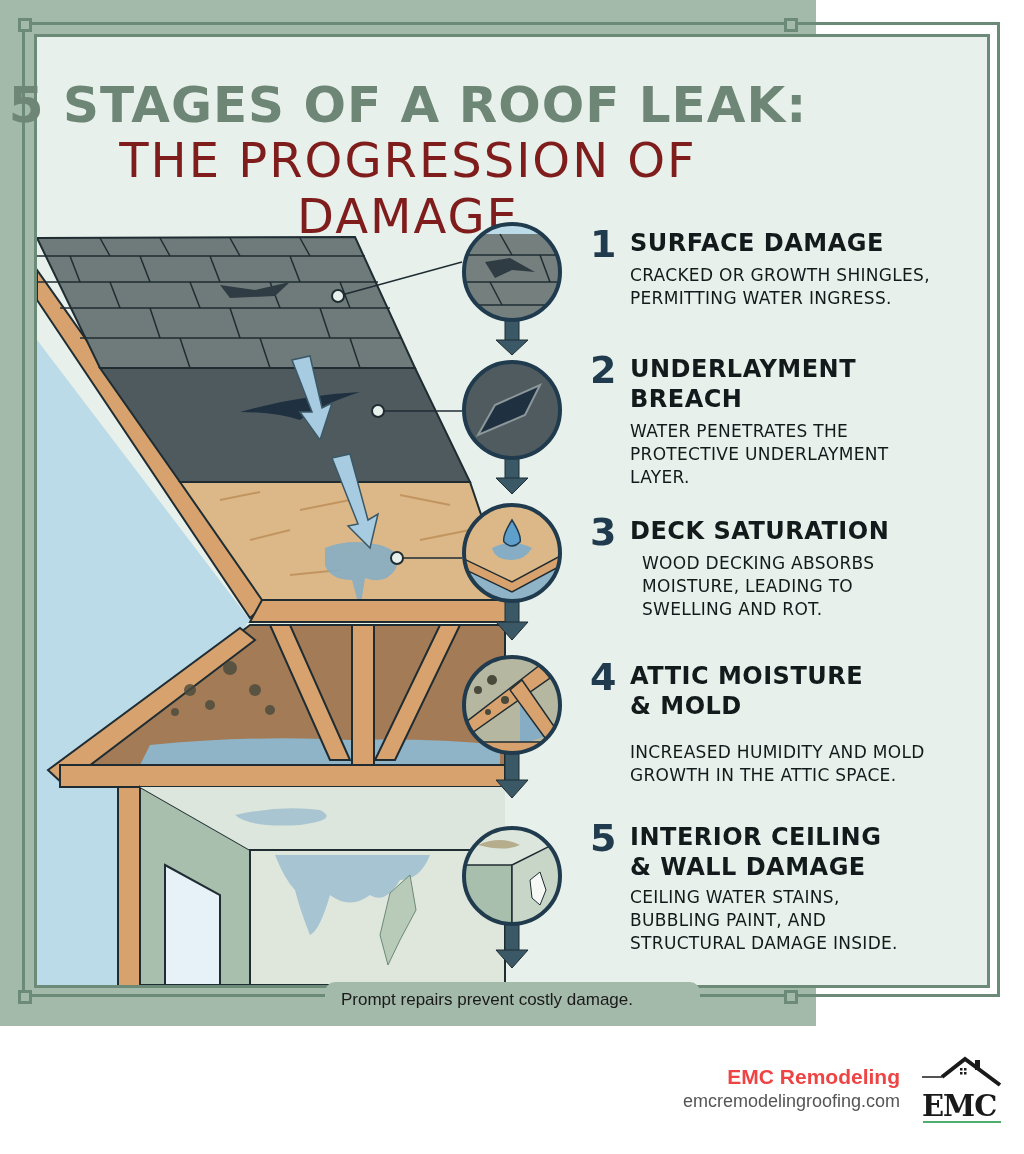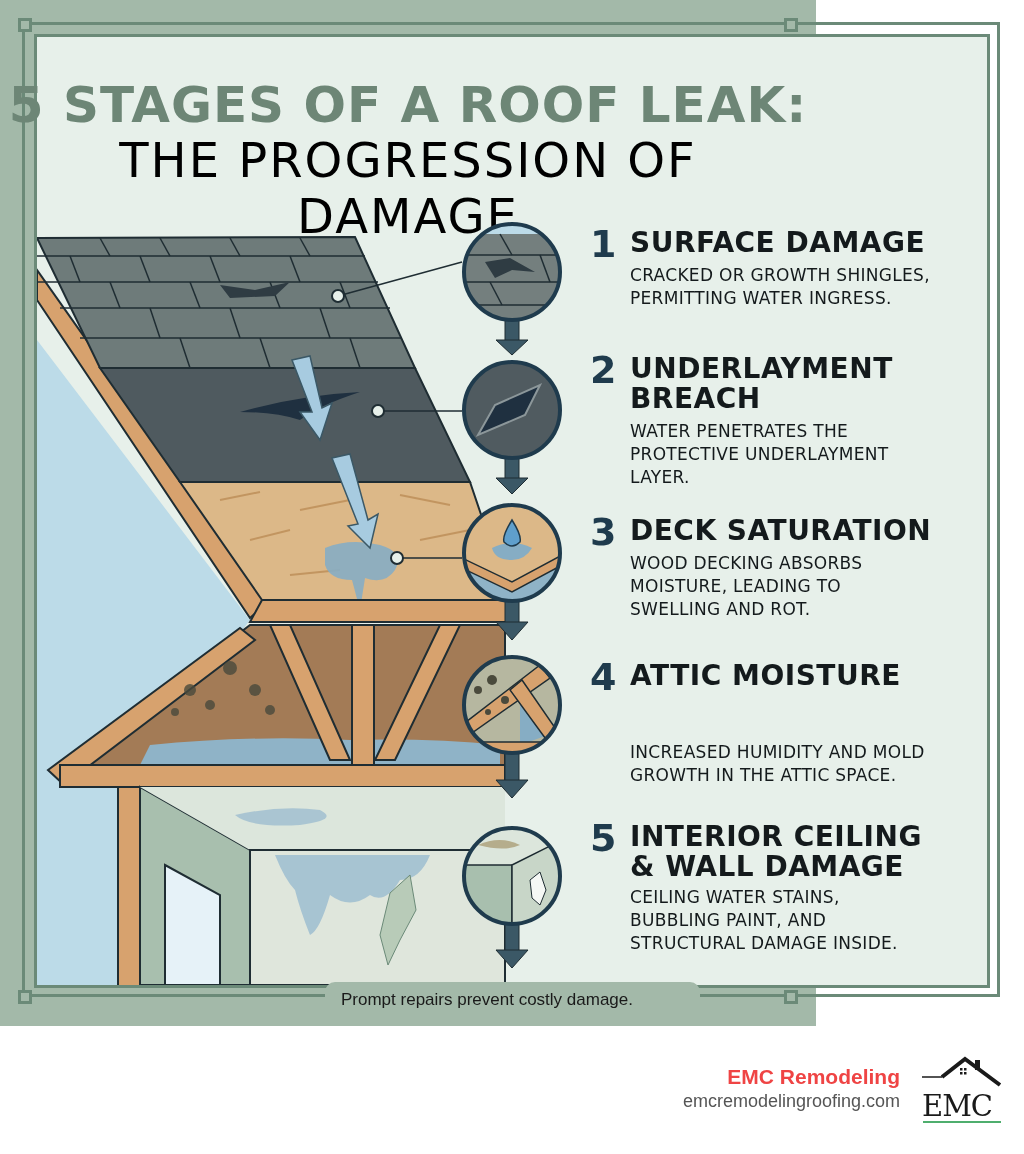--- a/index.html
+++ b/index.html
@@ -3,32 +3,32 @@
 <meta charset="utf-8">
 <style>
   html,body{margin:0;padding:0;}
   body{width:1024px;height:1154px;background:#ffffff;position:relative;overflow:hidden;font-family:"DejaVu Sans","Liberation Sans",sans-serif;}
   .poster{position:absolute;left:0;top:0;width:816px;height:1026px;background:#a3b9a9;}
   .frame-outer{position:absolute;left:22px;top:22px;width:978px;height:975px;border:3px solid #6b8a78;box-sizing:border-box;}
   .frame-inner{position:absolute;left:34px;top:34px;width:956px;height:954px;background:#e7f0ea;border:3px solid #6b8a78;box-sizing:border-box;overflow:hidden;}
   .corner{position:absolute;width:14px;height:14px;border:3px solid #6b8a78;background:#a3b9a9;box-sizing:border-box;}
   .title{position:absolute;left:0;right:0;text-align:center;font-family:"DejaVu Sans",sans-serif;font-weight:bold;letter-spacing:1px;}
   .title1{top:76px;font-size:50px;color:#6d8676;}
-  .title2{top:132px;font-size:48px;color:#000000;font-weight:normal;letter-spacing:2px;}
+  .title2{top:132px;font-size:48px;color:#7f1d1d;font-weight:normal;letter-spacing:2px;}
   .illus{position:absolute;left:0;top:0;}
   .stage{position:absolute;left:590px;width:400px;}
   .stage-num{position:absolute;left:0;top:-6px;font-size:38px;font-weight:bold;color:#1f3b4d;font-family:"DejaVu Sans",sans-serif;}
-  .stage-title{position:absolute;left:40px;top:0;font-size:28px;font-weight:bold;color:#141a1c;line-height:30px;letter-spacing:0.5px;}
+  .stage-title{position:absolute;left:40px;top:0;font-size:24px;font-weight:bold;color:#141a1c;line-height:30px;letter-spacing:0.5px;}
   .stage-desc{position:absolute;left:40px;font-size:17px;color:#141a1c;line-height:23px;letter-spacing:0.3px;}
   .badge{position:absolute;left:325px;top:982px;width:375px;height:40px;background:#a3b9a9;border-radius:10px 10px 0 0;}
   .badge-text{position:absolute;left:341px;top:990px;font-family:"Liberation Sans",sans-serif;font-size:17px;color:#1a1a1a;}
   .brand-name{position:absolute;right:124px;top:1065px;font-family:"Liberation Sans",sans-serif;font-weight:bold;font-size:21px;color:#ef4444;text-align:center;}
   .brand-url{position:absolute;right:124px;top:1091px;font-family:"Liberation Sans",sans-serif;font-size:18px;color:#555;}
   .logo{position:absolute;left:920px;top:1055px;width:84px;height:70px;}
-  .logo-text{position:absolute;left:922px;top:1089px;font-family:"DejaVu Serif",serif;font-weight:normal;font-size:29px;color:#1a1a1a;letter-spacing:-1px;}
+  .logo-text{position:absolute;left:922px;top:1089px;font-family:"DejaVu Serif",serif;font-weight:bold;font-size:29px;color:#1a1a1a;letter-spacing:-1px;}
   .logo-line{position:absolute;left:923px;top:1121px;width:78px;height:2px;background:#4fae6e;}
 </style>
 </head>
 <body>
 
 <div class="poster">
   <div class="frame-outer"></div>
   <div class="frame-inner"></div>
   <div class="corner" style="left:18px;top:18px;"></div>
   <div class="corner" style="right:18px;top:18px;"></div>
@@ -234,31 +234,32 @@
     <div class="stage-desc" style="top:66px;">
       <div>WATER PENETRATES THE</div>
       <div>PROTECTIVE UNDERLAYMENT</div>
       <div>LAYER.</div>
     </div>
   </div>
 
   <div class="stage" style="top:516px;">
     <div class="stage-num">3</div>
     <div class="stage-title">DECK SATURATION</div>
-    <div class="stage-desc" style="top:36px;">
+    <div class="stage-desc" style="top:36px;margin-left:12px;">
       <div>WOOD DECKING ABSORBS</div>
       <div>MOISTURE, LEADING TO</div>
       <div>SWELLING AND ROT.</div>
     </div>
   </div>
 
   <div class="stage" style="top:661px;">
     <div class="stage-num">4</div>
     <div class="stage-title">
       <div>ATTIC MOISTURE</div>
+      <div>&amp; MOLD</div>
     </div>
     <div class="stage-desc" style="top:80px;">
       <div>INCREASED HUMIDITY AND MOLD</div>
       <div>GROWTH IN THE ATTIC SPACE.</div>
     </div>
   </div>
 
   <div class="stage" style="top:822px;">
     <div class="stage-num">5</div>
     <div class="stage-title">

